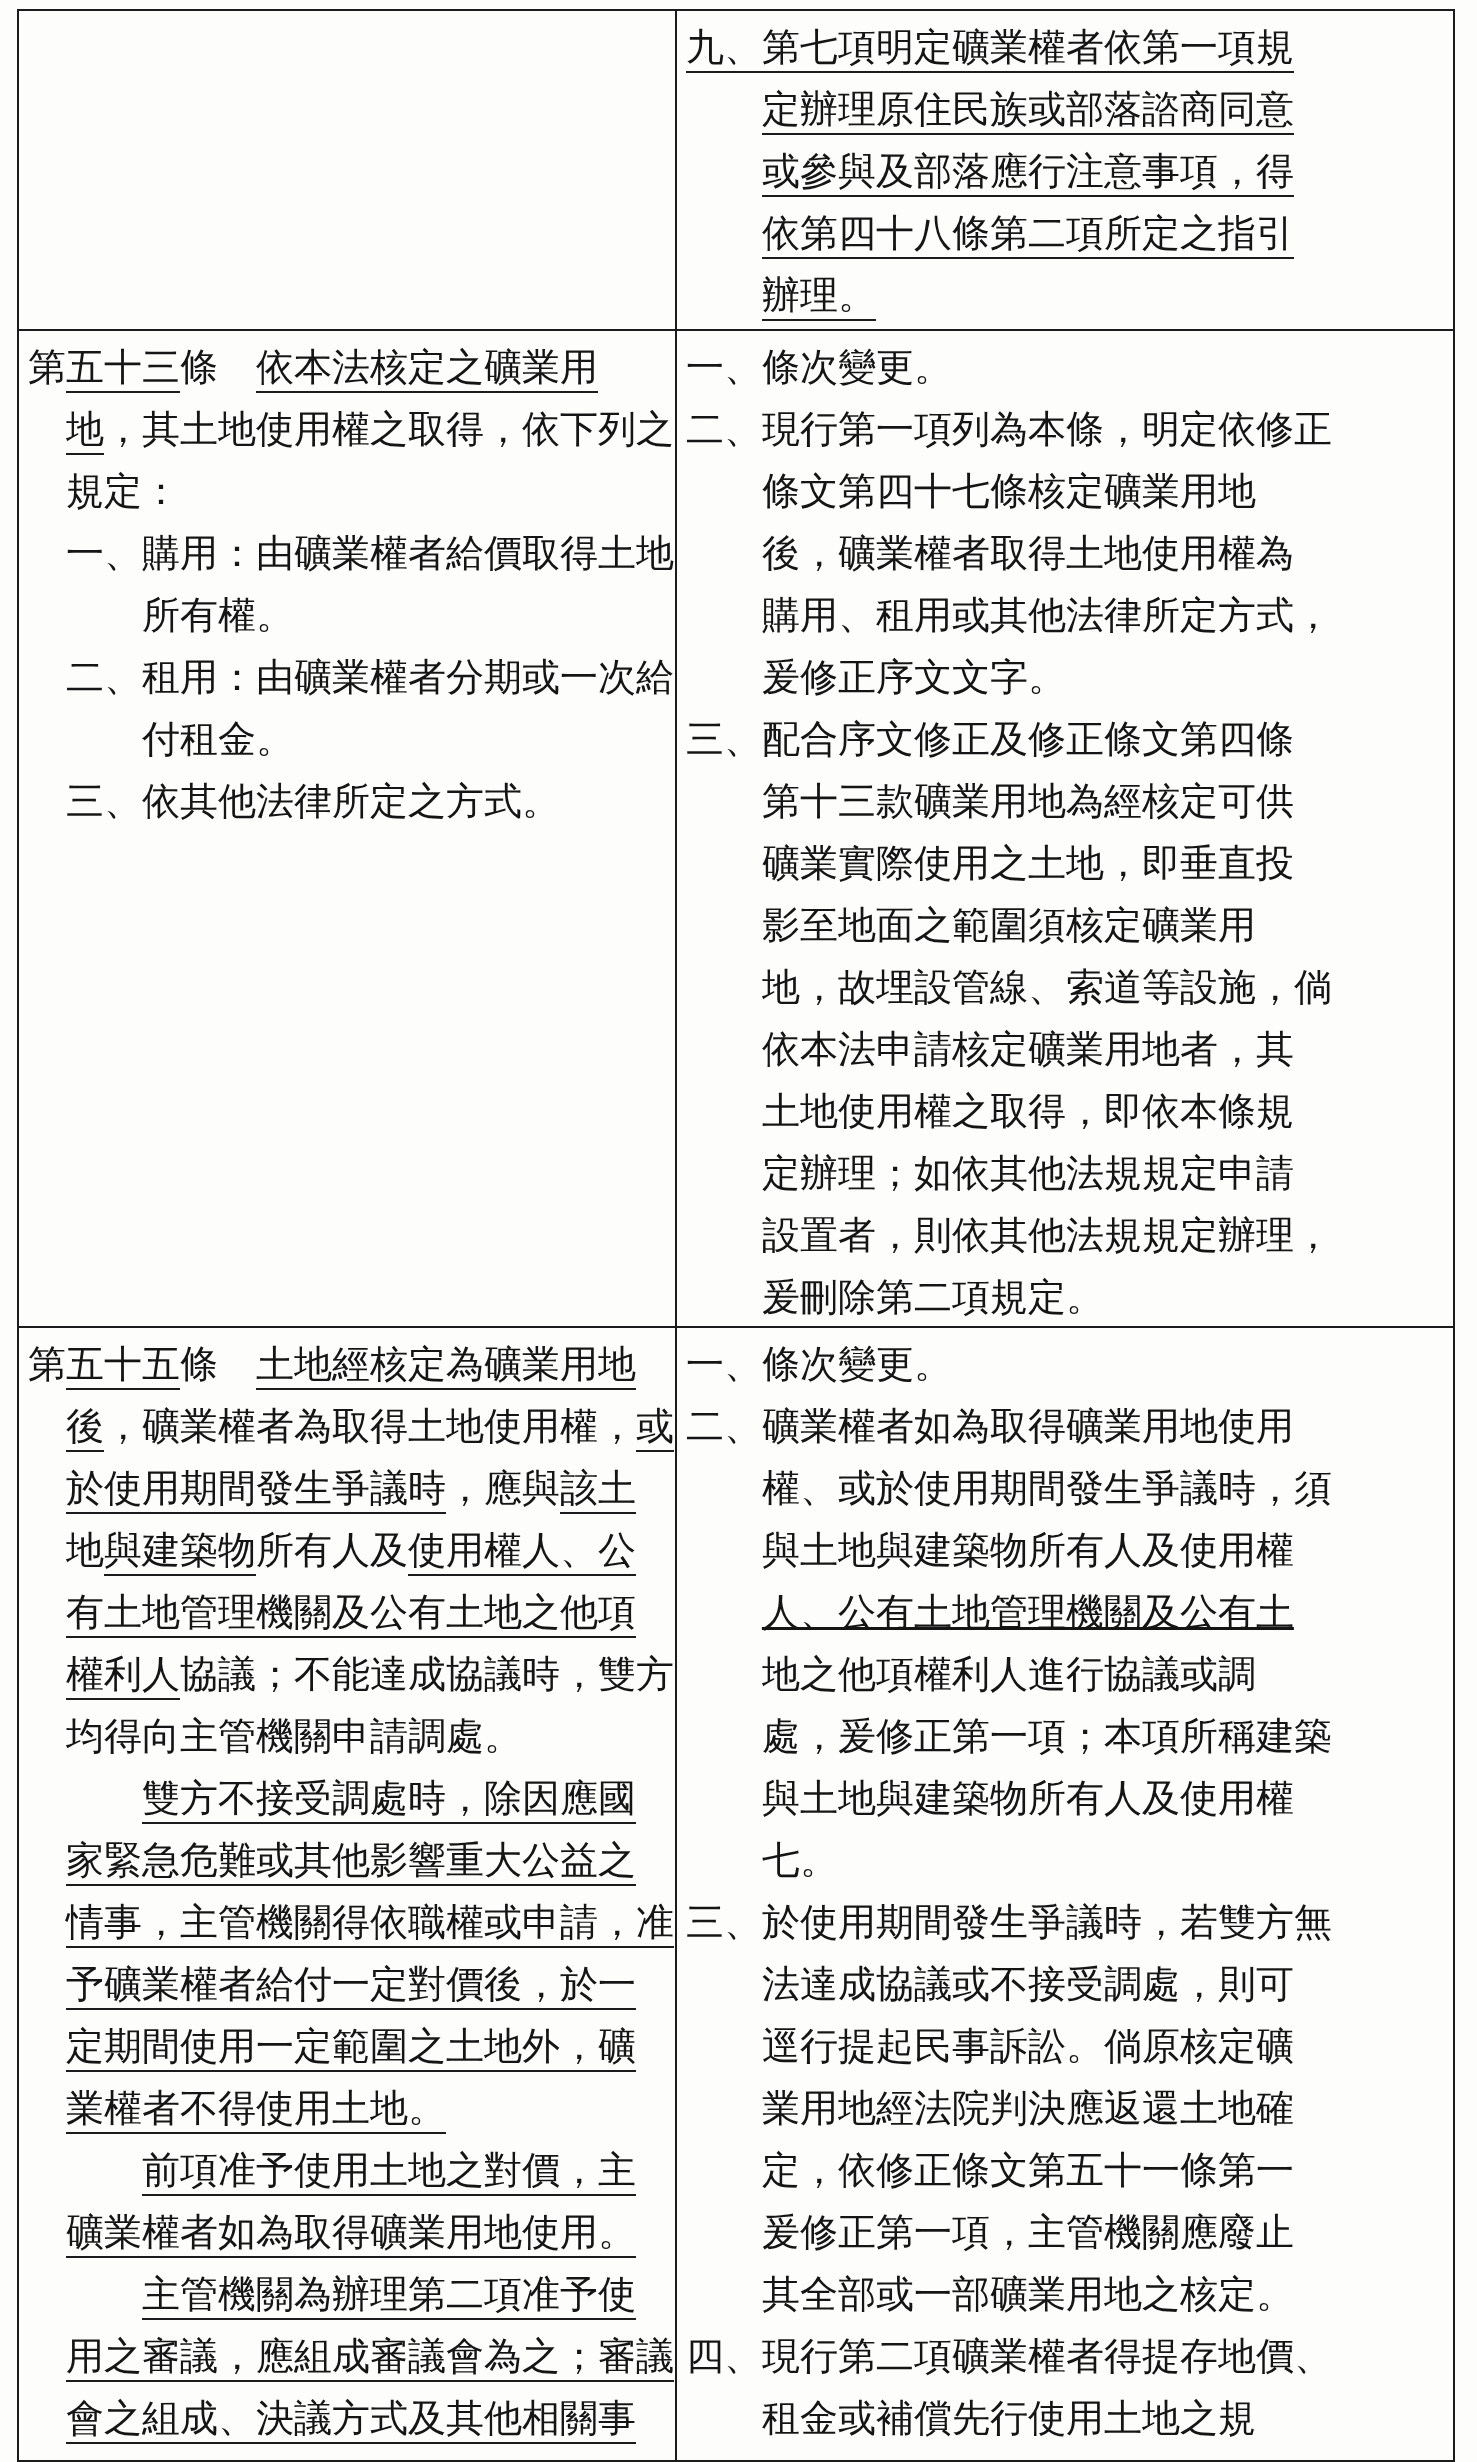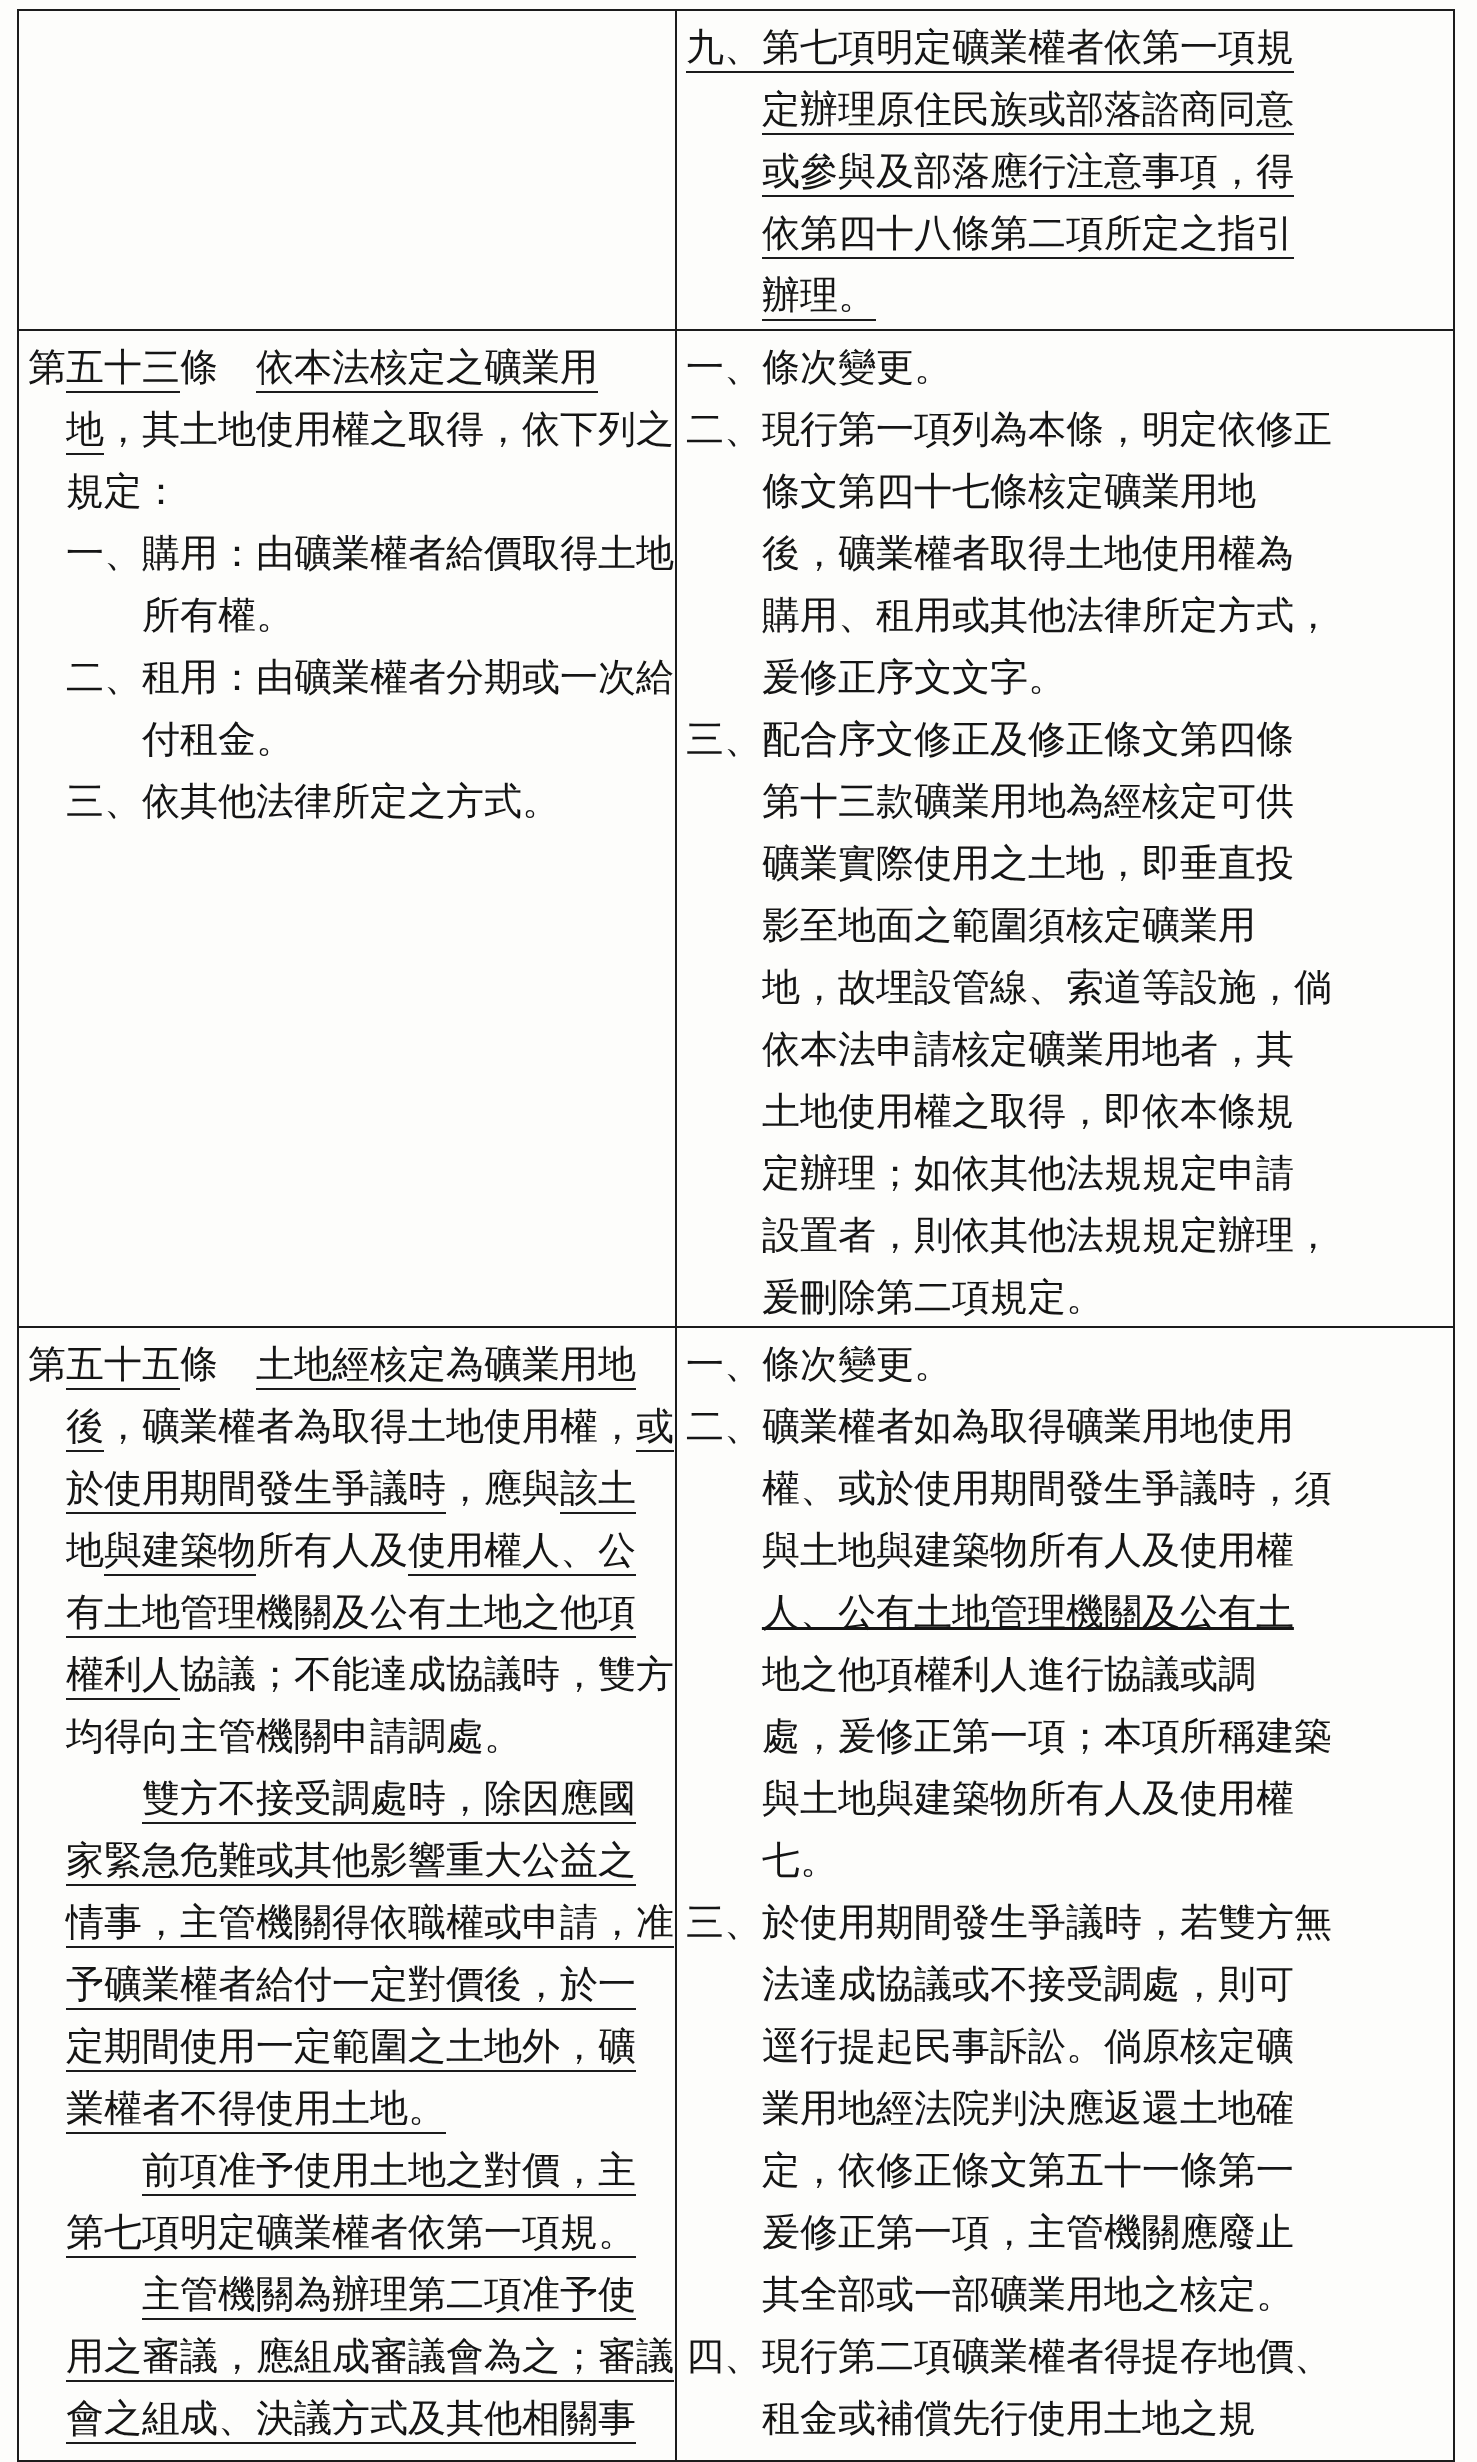--- a/index.html
+++ b/index.html
@@ -120,21 +120,21 @@
           <div class="line" style="padding-left: 1em;"><span class="seg u">有土地管理機關及公有土地之他項</span></div>
           <div class="line" style="padding-left: 1em;"><span class="seg u">權利人</span><span class="seg">協議；不能達成協議時，雙方</span></div>
           <div class="line" style="padding-left: 1em;"><span class="seg">均得向主管機關申請調處。</span></div>
           <div class="line" style="padding-left: 3em;"><span class="seg u">雙方不接受調處時，除因應國</span></div>
           <div class="line" style="padding-left: 1em;"><span class="seg u">家緊急危難或其他影響重大公益之</span></div>
           <div class="line" style="padding-left: 1em;"><span class="seg u">情事，主管機關得依職權或申請，准</span></div>
           <div class="line" style="padding-left: 1em;"><span class="seg u">予礦業權者給付一定對價後，於一</span></div>
           <div class="line" style="padding-left: 1em;"><span class="seg u">定期間使用一定範圍之土地外，礦</span></div>
           <div class="line" style="padding-left: 1em;"><span class="seg u">業權者不得使用土地。</span></div>
           <div class="line" style="padding-left: 3em;"><span class="seg u">前項准予使用土地之對價，主</span></div>
-          <div class="line" style="padding-left: 1em;"><span class="seg u">第七項明定礦業權者依第一項規。</span></div>
+          <div class="line" style="padding-left: 1em;"><span class="seg u">礦業權者如為取得礦業用地使用。</span></div>
           <div class="line" style="padding-left: 3em;"><span class="seg u">主管機關為辦理第二項准予使</span></div>
           <div class="line" style="padding-left: 1em;"><span class="seg u">用之審議，應組成審議會為之；審議</span></div>
           <div class="line" style="padding-left: 1em;"><span class="seg u">會之組成、決議方式及其他相關事</span></div>
         </div>
       <div class="cell right">
           <div class="line" style="padding-left: 0em;"><span class="seg">一、條次變更。</span></div>
           <div class="line" style="padding-left: 0em;"><span class="seg">二、礦業權者如為取得礦業用地使用</span></div>
           <div class="line" style="padding-left: 2em;"><span class="seg">權、或於使用期間發生爭議時，須</span></div>
           <div class="line" style="padding-left: 2em;"><span class="seg">與土地與建築物所有人及使用權</span></div>
           <div class="line" style="padding-left: 2em; text-decoration: underline;"><span class="seg">人、公有土地管理機關及公有土</span></div>

